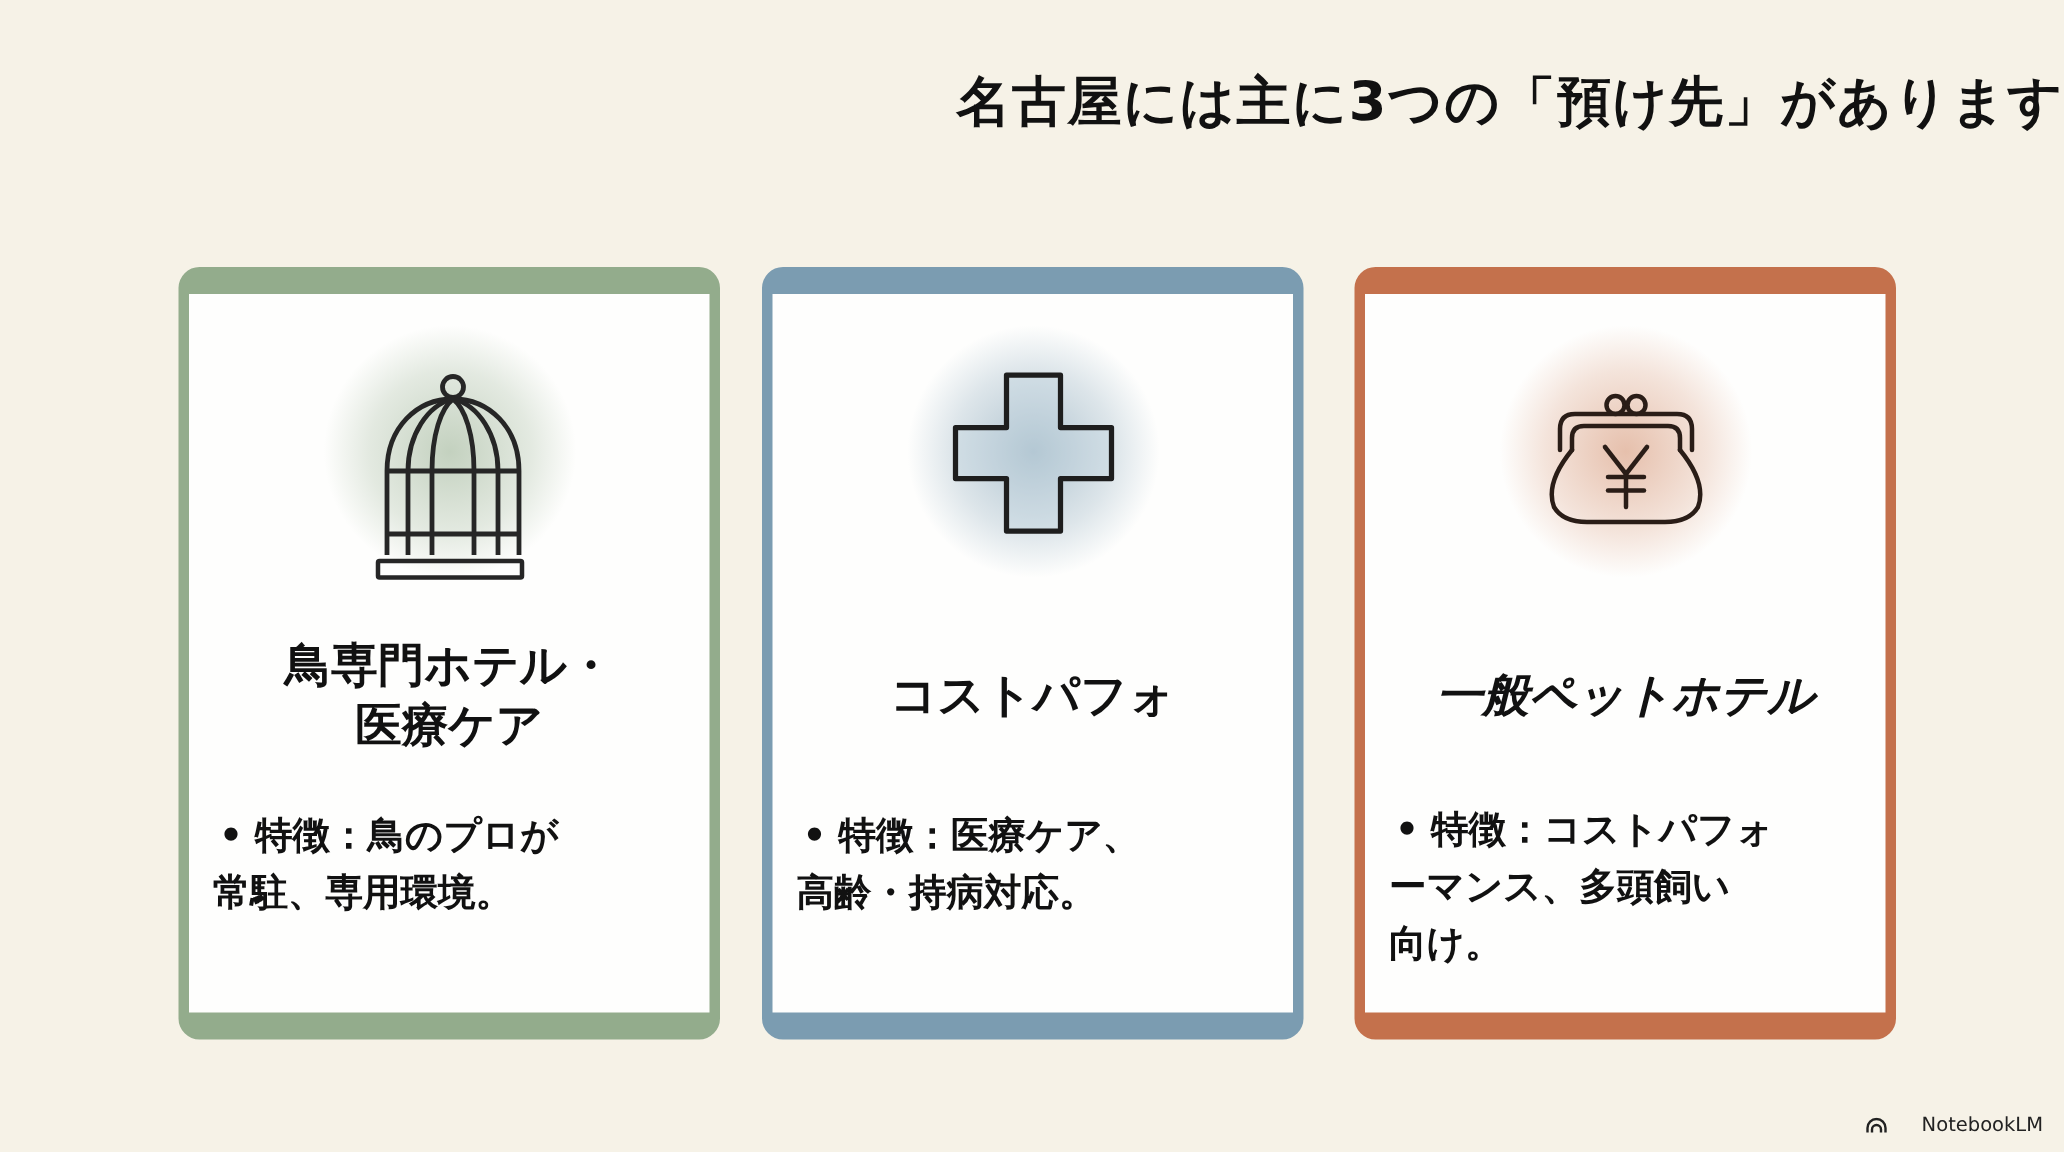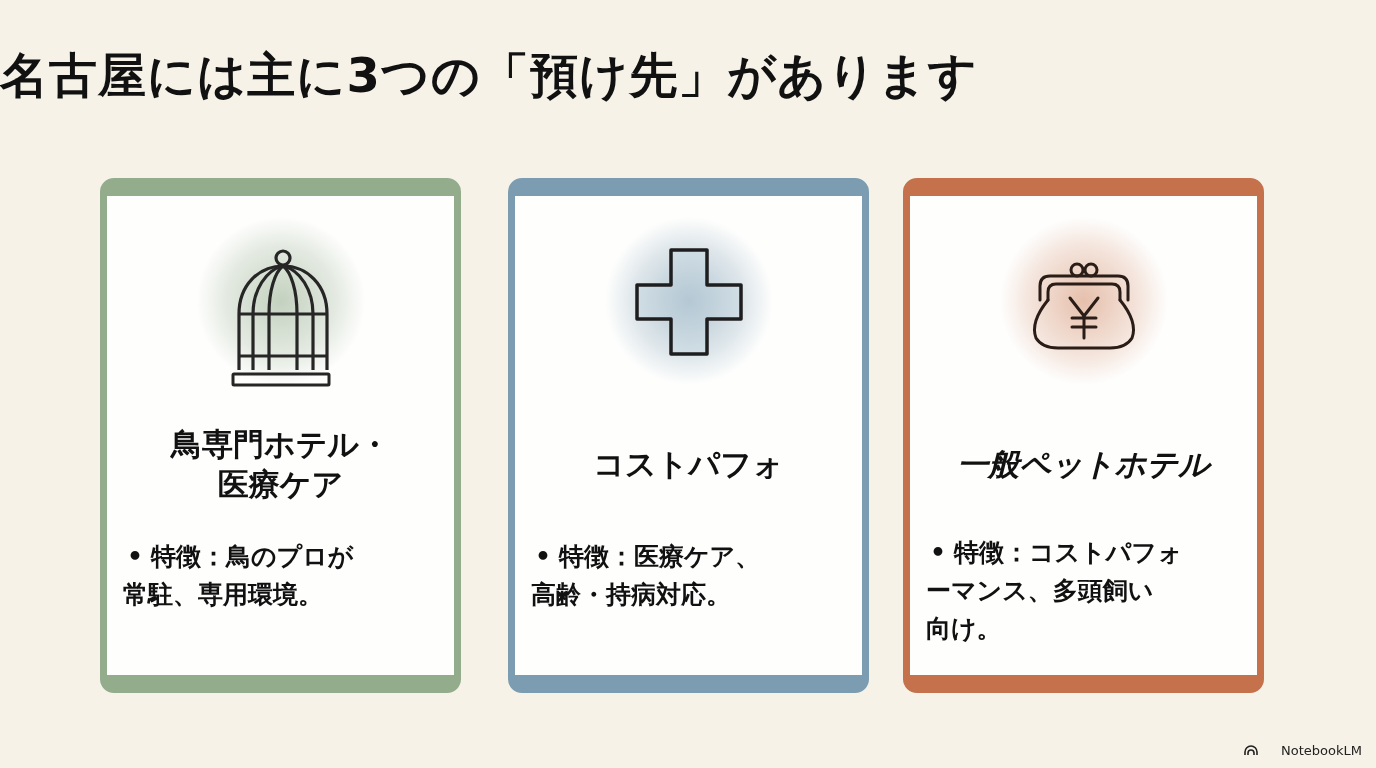--- a/index.html
+++ b/index.html
@@ -4,21 +4,21 @@
 <style>
   html, body { margin: 0; padding: 0; }
   body {
     width: 1376px; height: 768px; overflow: hidden; position: relative;
     background: #f6f2e7;
     font-family: "DejaVu Sans", "Liberation Sans", sans-serif;
     color: #111;
   }
   .title {
     position: absolute; left: 0; top: 44px; width: 1376px;
-    text-align: left; font-size: 48px; font-weight: bold; letter-spacing: 1px;
+    text-align: right; font-size: 36px; font-weight: bold; letter-spacing: 1px;
     color: #111;
   }
   .card {
     position: absolute; top: 178px; width: 361px; height: 515px;
     box-sizing: border-box; border-radius: 14px;
     border-style: solid; border-width: 18px 7px 18px 7px;
     background: #fefefd;
   }
   .card .glow {
     position: absolute; left: 50%; top: 20px; width: 170px; height: 170px;
@@ -41,21 +41,21 @@
   .brand {
     position: absolute; right: 14px; bottom: 10px; font-size: 13px; color: #222;
     display: flex; align-items: center; gap: 23px;
   }
 </style>
 </head>
 <body>
 
 <div class="title">名古屋には主に3つの「預け先」があります</div>
 
-<div class="card" style="left:100px; border-color:#93ac8c;">
+<div class="card" style="left:119px; border-color:#93ac8c;">
   <div class="glow" style="background: radial-gradient(circle, rgba(147,172,140,0.55) 0%, rgba(147,172,140,0.25) 45%, rgba(255,255,255,0) 70%);"></div>
   <svg class="icon" viewBox="0 0 140 140" fill="none" stroke="#262626" stroke-width="3.2" stroke-linejoin="round">
     <circle cx="72" cy="28" r="7"></circle>
     <path d="M28 84 C28 55 48 36 72 36 C96 36 116 55 116 84"></path>
     <path d="M42 84 C42 60 55 40 72 36 C89 40 102 60 102 84"></path>
     <path d="M58 84 C58 60 64 42 72 36 C80 42 86 60 86 84"></path>
     <line x1="28" y1="84" x2="28" y2="154"></line>
     <line x1="116" y1="84" x2="116" y2="154"></line>
     <line x1="42" y1="84" x2="42" y2="154"></line>
     <line x1="58" y1="84" x2="58" y2="154"></line>

